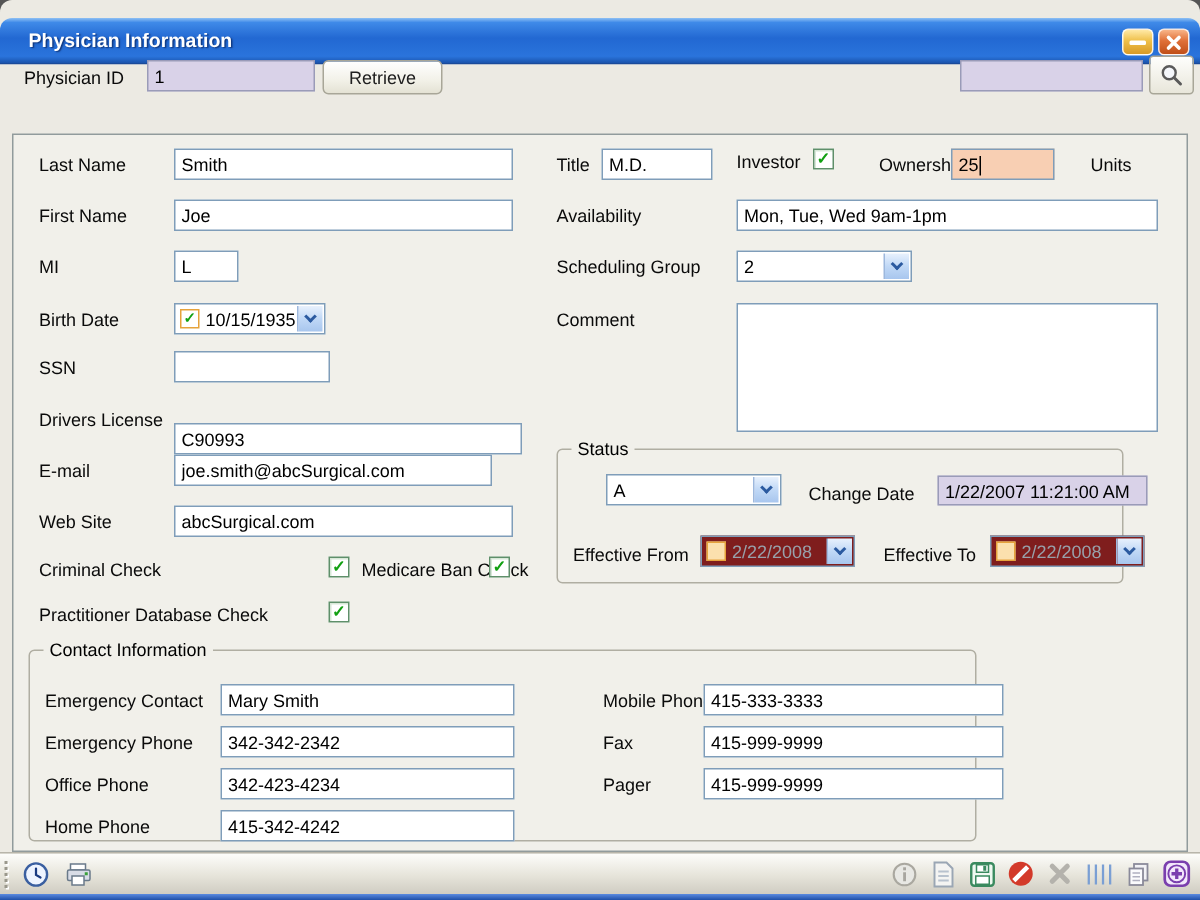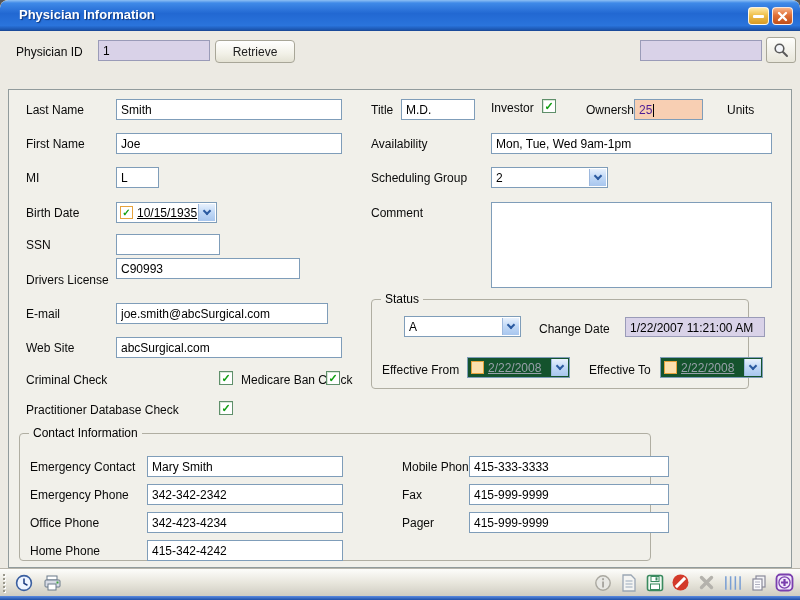--- a/index.html
+++ b/index.html
@@ -4,21 +4,21 @@
 <style>
   * { margin:0; padding:0; box-sizing:border-box; }
   body { font-family:"Liberation Sans", sans-serif; background:#555; }
   .win {
     position:relative; width:800px; height:600px; margin:0 auto;
     background:#eceae3; overflow:hidden; border-radius:8px 8px 0 0;
     font-size:12px; color:#000;
   }
   
   .titlebar {
-    position:absolute; left:0; top:0; width:800px; height:31px;
+    position:absolute; left:0; top:12px; width:800px; height:31px;
     background:linear-gradient(#8ec0f4 0%, #3f8ae8 10%, #2268d2 45%, #2a74dc 85%, #1a53ac 100%);
     border-radius:8px 8px 0 0; border-bottom:1px solid #1a4a9a;
   }
   .title-text {
     position:absolute; left:19px; top:7px; color:#fff; font-weight:bold;
     font-size:13px; text-shadow:1px 1px 1px rgba(10,40,100,.8);
   }
   .tbtn { position:absolute; top:7px; width:21px; height:18px; border-radius:4px;
     border:1px solid rgba(255,255,255,.85); display:flex; align-items:center; justify-content:center; cursor:default; }
   .tbtn-min { left:748px; background:linear-gradient(#ffe9a6,#efc04a 45%,#d89a26); }
@@ -72,22 +72,22 @@
     display:flex; align-items:center; justify-content:center;
   }
   .chev { width:6px; height:6px; border-right:2px solid #2b5aa0; border-bottom:2px solid #2b5aa0; transform:rotate(45deg); margin-top:-3px; }
   .dtp { position:absolute; height:21px; background:#fff; border:1px solid #7f9db9; }
   .dtp .dcb {
     position:absolute; left:3px; top:3px; width:13px; height:13px; background:#fff;
     border:1px solid #e6a33c; display:flex; align-items:center; justify-content:center;
     font-size:10px; font-weight:bold; color:#12a012; line-height:1;
   }
   .dtp .dcb.unchecked { background:#fbe0ae; }
-  .dtp .dval { position:absolute; left:20px; top:3px; white-space:nowrap;text-decoration:underline; }
-  .dtp.disabled { background:#14532d; }
+  .dtp .dval { position:absolute; left:20px; top:3px; white-space:nowrap; }
+  .dtp.disabled { background:#7f1d1d; }
   .dtp.disabled .dval { color:#98a0aa; }
   textarea.comment {
     position:absolute; background:#fff; border:1px solid #7f9db9; resize:none;
     font:12px "Liberation Sans", sans-serif; padding:3px;
   }
   .caret { display:inline-block; width:1px; height:13px; background:#000; vertical-align:middle; margin-left:1px; }
   
   .statusbar {
     position:absolute; left:0; top:568px; width:800px; height:28px;
     background:linear-gradient(#fdfdfb,#e6e4da 55%,#cfccc2); border-top:1px solid #b8b5aa;
@@ -150,21 +150,21 @@
       <span class="dval">10/15/1935</span>
       <span class="arrowbtn">
           <span class="chev"></span>
         </span>
     </span>
 
     <span class="lbl" style="left:17px;top:148px;">SSN</span>
     <input class="txt" style="left: 107px; top: 144px; width: 104px;" value="">
 
     <span class="lbl" style="left:17px;top:183px;">Drivers License</span>
-    <input class="txt" style="left: 107px; top: 168px; width: 184px;" value="C90993">
+    <input class="txt" style="left: 107px; top: 192px; width: 232px;" value="C90993">
 
     <span class="lbl" style="left:17px;top:217px;text-align:center;">E-mail</span>
     <input class="txt" style="left: 107px; top: 213px; width: 212px;" value="joe.smith@abcSurgical.com">
 
     <span class="lbl" style="left:17px;top:251px;">Web Site</span>
     <input class="txt" style="left: 107px; top: 247px; width: 226px;" value="abcSurgical.com">
 
     <span class="lbl" style="left:17px;top:283px;">Criminal Check</span>
     <span class="cb" style="left:210px;top:281px;">
         <span>✓</span>
@@ -183,21 +183,21 @@
     <span class="lbl" style="left:362px;top:13px;">Title</span>
     <input class="txt" style="left: 392px; top: 9px; width: 74px;" value="M.D.">
 
     <span class="lbl" style="left:482px;top:11px;">Investor</span>
     <span class="cb" style="left:533px;top:9px;">
         <span>✓</span>
       </span>
 
     <span class="lbl" style="left:577px;top:13px;">Ownership</span>
     <span class="txt salmon" style="left:625px;top:9px;width:69px;padding-top:3px;">
-      <span style="color:#4c1d95;">25</span><span class="caret"></span>
+      <span style="color:#000000;">25</span><span class="caret"></span>
     </span>
     <span class="lbl" style="left:718px;top:13px;">Units</span>
 
     <span class="lbl" style="left:362px;top:47px;">Availability</span>
     <input class="txt" style="left: 482px; top: 43px; width: 281px;" value="Mon, Tue, Wed 9am-1pm">
 
     <span class="lbl" style="left:362px;top:81px;">Scheduling Group</span>
     <span class="combo" style="left:482px;top:77px;width:117px;">
       <span class="val">2</span>
       <span class="arrowbtn">

